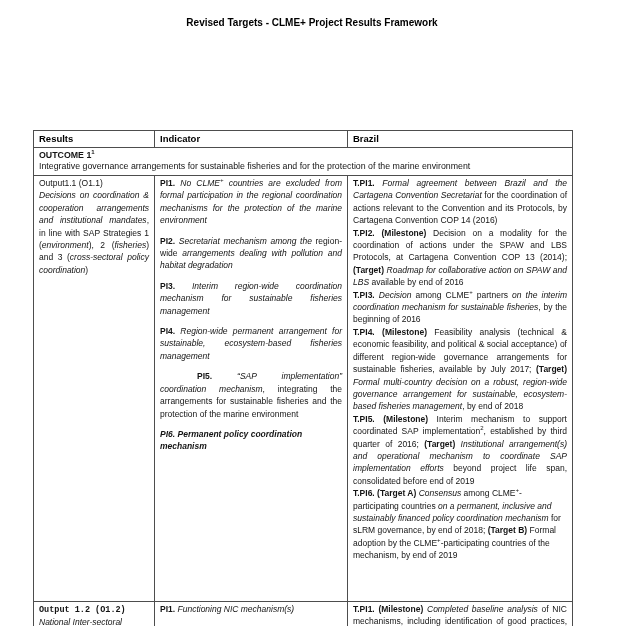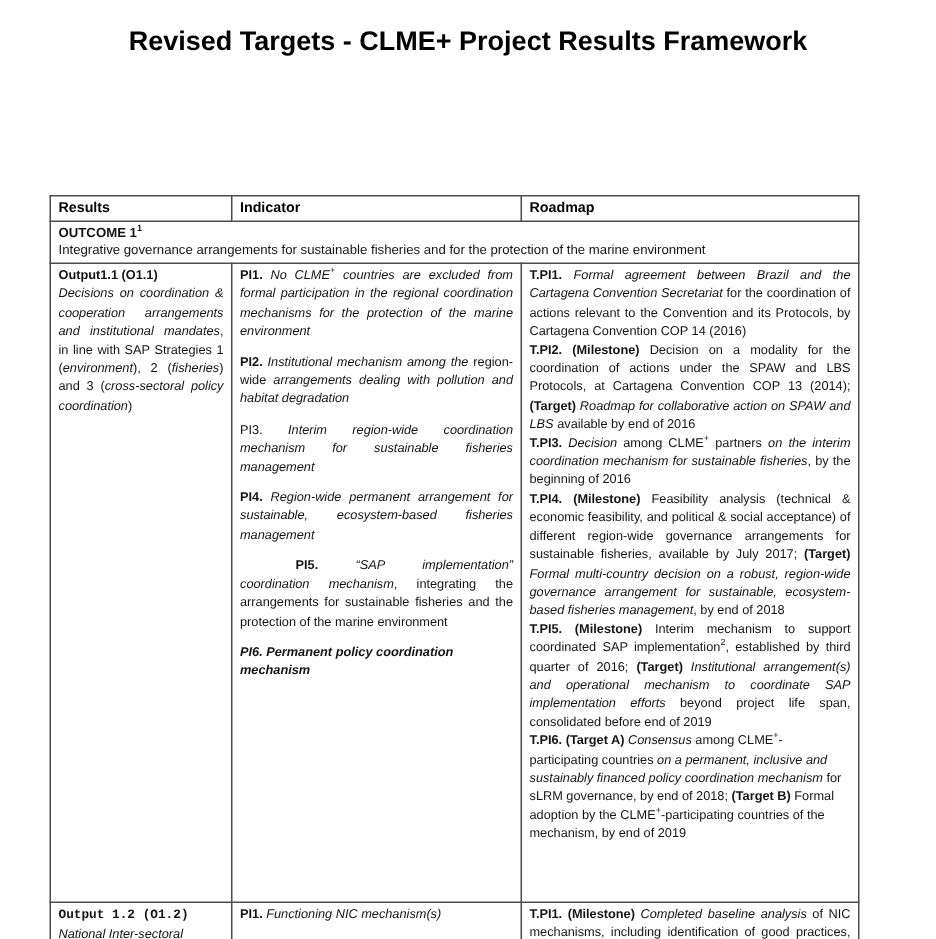--- a/index.html
+++ b/index.html
@@ -7,21 +7,21 @@
     position:relative;
     width:624px;height:626px;
     overflow:hidden;
     background:#ffffff;
     font-family:"Liberation Sans", sans-serif;
     color:#141414;
   }
   .title{
     position:absolute;top:17px;left:0;width:624px;
     margin:0;text-align:center;
-    font-size:18px;font-weight:bold;color:#000000;
+    font-size:10px;font-weight:bold;color:#000000;
   }
   table.results-table{
     position:absolute;top:130px;left:33px;
     width:539px;
     border-collapse:collapse;
     table-layout:fixed;
   }
   col.c1{width:121px;}
   col.c2{width:193px;}
   col.c3{width:225px;}
@@ -60,41 +60,41 @@
   <table class="results-table">
     <colgroup>
       <col class="c1">
         <col class="c2">
         <col class="c3">
     </colgroup>
     <thead>
       <tr>
         <th>Results</th>
         <th>Indicator</th>
-        <th>Roadmap</th>
+        <th>Brazil</th>
       </tr>
     </thead>
     <tbody>
       <tr class="outcome-row">
         <td colspan="3">
           <div class="outcome-heading">
               <div class="para left"><span style="font-weight:bold;">OUTCOME 1</span><sup style="font-weight:bold;">1</sup></div>
             </div>
           <div class="outcome-desc">Integrative governance arrangements for sustainable fisheries and for the protection of the marine environment</div>
         </td>
       </tr>
       <tr class="row-o11">
         <td>
-            <div class="para left"><span style="font-weight:bold;">Output1.1 (O1.1)</span></div>
+            <div class="para left"><span style="font-weight:normal;">Output1.1 (O1.1)</span></div>
             <div class="para"><span style="font-style:italic;">Decisions on coordination &amp; cooperation arrangements and institutional mandates</span><span>, in line with SAP Strategies 1 (</span><span style="font-style:italic;">environment</span><span>), 2 (</span><span style="font-style:italic;">fisheries</span><span>) and 3 (</span><span style="font-style:italic;">cross-sectoral policy coordination</span><span>)</span></div>
           </td>
         <td>
             <div class="para gap"><span style="font-weight:bold;">PI1.</span><span style="font-style:italic;"> No CLME</span><sup style="font-style:italic;">+</sup><span style="font-style:italic;"> countries are excluded from formal participation in the regional coordination mechanisms for the protection of the marine environment</span></div>
-            <div class="para gap"><span style="font-weight:bold;">PI2.</span><span style="font-style:italic;"> Institutional mechanism among the </span><span>region-wide</span><span style="font-style:italic;"> arrangements dealing with pollution and habitat degradation</span></div>
-            <div class="para gap"><span style="font-weight:normal;">PI3.</span><span style="font-style:italic;"> Interim region-wide coordination mechanism for sustainable fisheries management</span></div>
+            <div class="para gap"><span style="font-weight:bold;">PI2.</span><span style="font-style:italic;"> Secretariat mechanism among the </span><span>region-wide</span><span style="font-style:italic;"> arrangements dealing with pollution and habitat degradation</span></div>
+            <div class="para gap"><span style="font-weight:bold;">PI3.</span><span style="font-style:italic;"> Interim region-wide coordination mechanism for sustainable fisheries management</span></div>
             <div class="para gap"><span style="font-weight:bold;">PI4.</span><span style="font-style:italic;"> Region-wide permanent arrangement for sustainable, ecosystem-based fisheries management</span></div>
             <div class="para gap"><span style="font-weight:bold;padding-left:37px;">PI5.</span><span style="font-style:italic;"> “SAP implementation” coordination mechanism</span><span>, integrating the arrangements for sustainable fisheries and the protection of the marine environment</span></div>
             <div class="para left"><span style="font-weight:bold;font-style:italic;margin-top:20px;">PI6. Permanent policy coordination mechanism</span></div>
           </td>
         <td>
             <div class="para"><span style="font-weight:bold;">T.PI1.</span><span style="font-style:italic;"> Formal agreement between Brazil and the Cartagena Convention Secretariat</span><span> for the coordination of actions relevant to the Convention and its Protocols, by Cartagena Convention COP 14 (2016)</span></div>
             <div class="para"><span style="font-weight:bold;">T.PI2.</span><span> </span><span style="font-weight:bold;">(Milestone)</span><span> Decision on a modality for the coordination of actions under the SPAW and LBS Protocols, at Cartagena Convention COP 13 (2014); </span><span style="font-weight:bold;">(Target)</span><span style="font-style:italic;"> Roadmap for collaborative action on SPAW and LBS</span><span> available by end of 2016</span></div>
             <div class="para"><span style="font-weight:bold;">T.PI3.</span><span style="font-style:italic;"> Decision</span><span> among CLME</span><sup>+</sup><span> partners </span><span style="font-style:italic;">on the interim coordination mechanism for sustainable fisheries</span><span>, by the beginning of 2016</span></div>
             <div class="para"><span style="font-weight:bold;">T.PI4.</span><span> </span><span style="font-weight:bold;">(Milestone)</span><span> Feasibility analysis (technical &amp; economic feasibility, and political &amp; social acceptance) of different region-wide governance arrangements for sustainable fisheries, available by July 2017; </span><span style="font-weight:bold;">(Target)</span><span style="font-style:italic;"> Formal multi-country decision on a robust, region-wide governance arrangement for sustainable, ecosystem-based fisheries management</span><span>, by end of 2018</span></div>
             <div class="para"><span style="font-weight:bold;">T.PI5.</span><span> </span><span style="font-weight:bold;">(Milestone)</span><span> Interim mechanism to support coordinated SAP implementation</span><sup>2</sup><span>, established by third quarter of 2016; </span><span style="font-weight:bold;">(Target)</span><span style="font-style:italic;"> Institutional arrangement(s) and operational mechanism to coordinate SAP implementation efforts</span><span> beyond project life span, consolidated before end of 2019</span></div>

